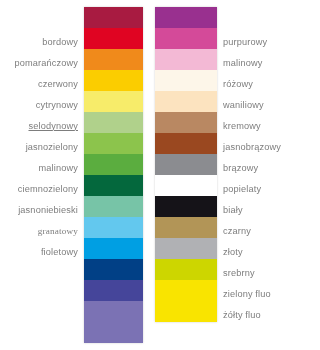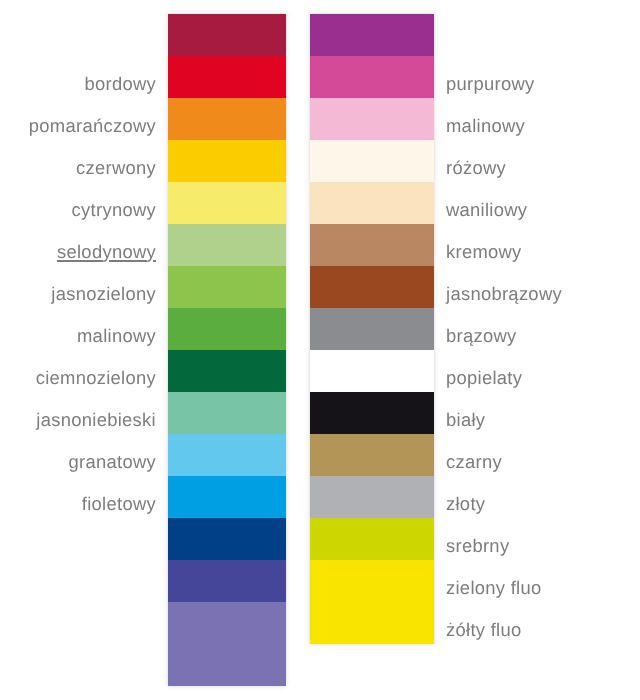--- a/index.html
+++ b/index.html
@@ -81,21 +81,21 @@
     <div class="label-stack">
         <div class="label" style="height: 21px; color: rgb(125, 125, 125);">bordowy</div>
         <div class="label" style="height: 21px; color: rgb(125, 125, 125);">pomarańczowy</div>
         <div class="label" style="height: 21px; color: rgb(125, 125, 125);">czerwony</div>
         <div class="label" style="height: 21px; color: rgb(125, 125, 125);">cytrynowy</div>
         <div class="label" style="height: 21px; color: rgb(125, 125, 125); text-decoration: underline;">selodynowy</div>
         <div class="label" style="height: 21px; color: rgb(125, 125, 125);">jasnozielony</div>
         <div class="label" style="height: 21px; color: rgb(125, 125, 125);">malinowy</div>
         <div class="label" style="height: 21px; color: rgb(125, 125, 125);">ciemnozielony</div>
         <div class="label" style="height: 21px; color: rgb(125, 125, 125); text-align: right;">jasnoniebieski</div>
-        <div class="label" style="height: 21px; color: rgb(125, 125, 125);">granatowy</div>
+        <div class="label" style="height: 21px; color: rgb(125, 125, 125); font-family: Liberation Serif, serif;">granatowy</div>
         <div class="label" style="height: 21px; color: rgb(125, 125, 125);">fioletowy</div>
         <div class="label" style="height: 21px; color: rgb(125, 125, 125);"></div>
       </div>
     <div class="swatch-stack">
         <div class="swatch" title="bordowy" style="height: 21px; background: rgb(168, 27, 65);"></div>
         <div class="swatch" title="czerwony" style="height: 21px; background: rgb(224, 4, 34);"></div>
         <div class="swatch" title="pomarańczowy" style="height: 21px; background: rgb(240, 138, 27);"></div>
         <div class="swatch" title="żółty" style="height: 21px; background: rgb(251, 205, 0);"></div>
         <div class="swatch" title="cytrynowy" style="height: 21px; background: rgb(247, 236, 106);"></div>
         <div class="swatch" title="selodynowy" style="height: 21px; background: rgb(176, 209, 139);"></div>

